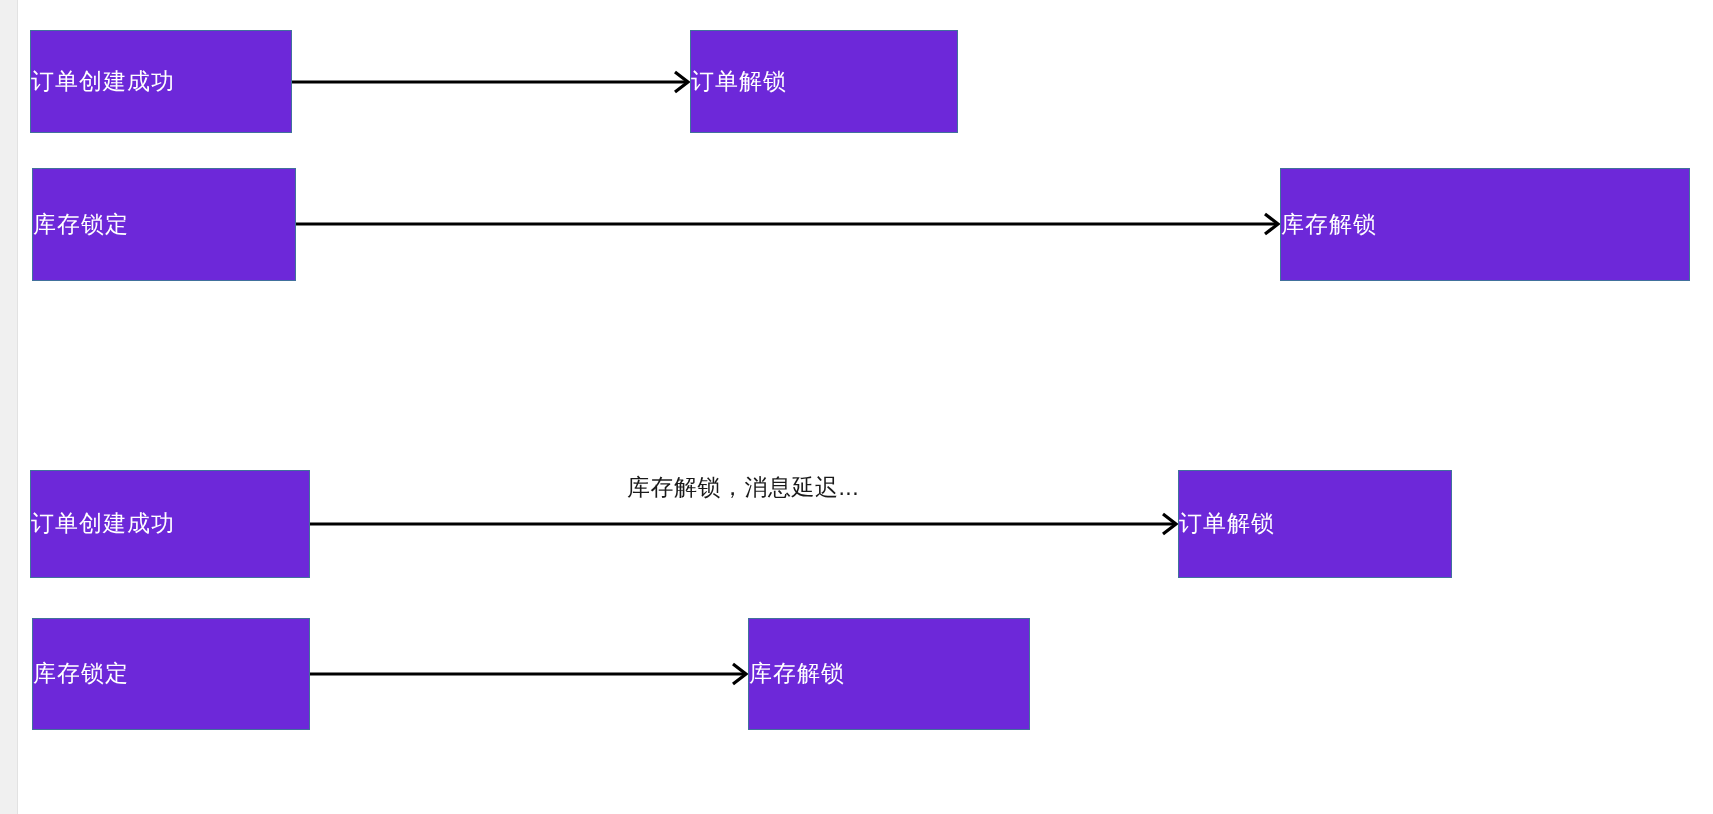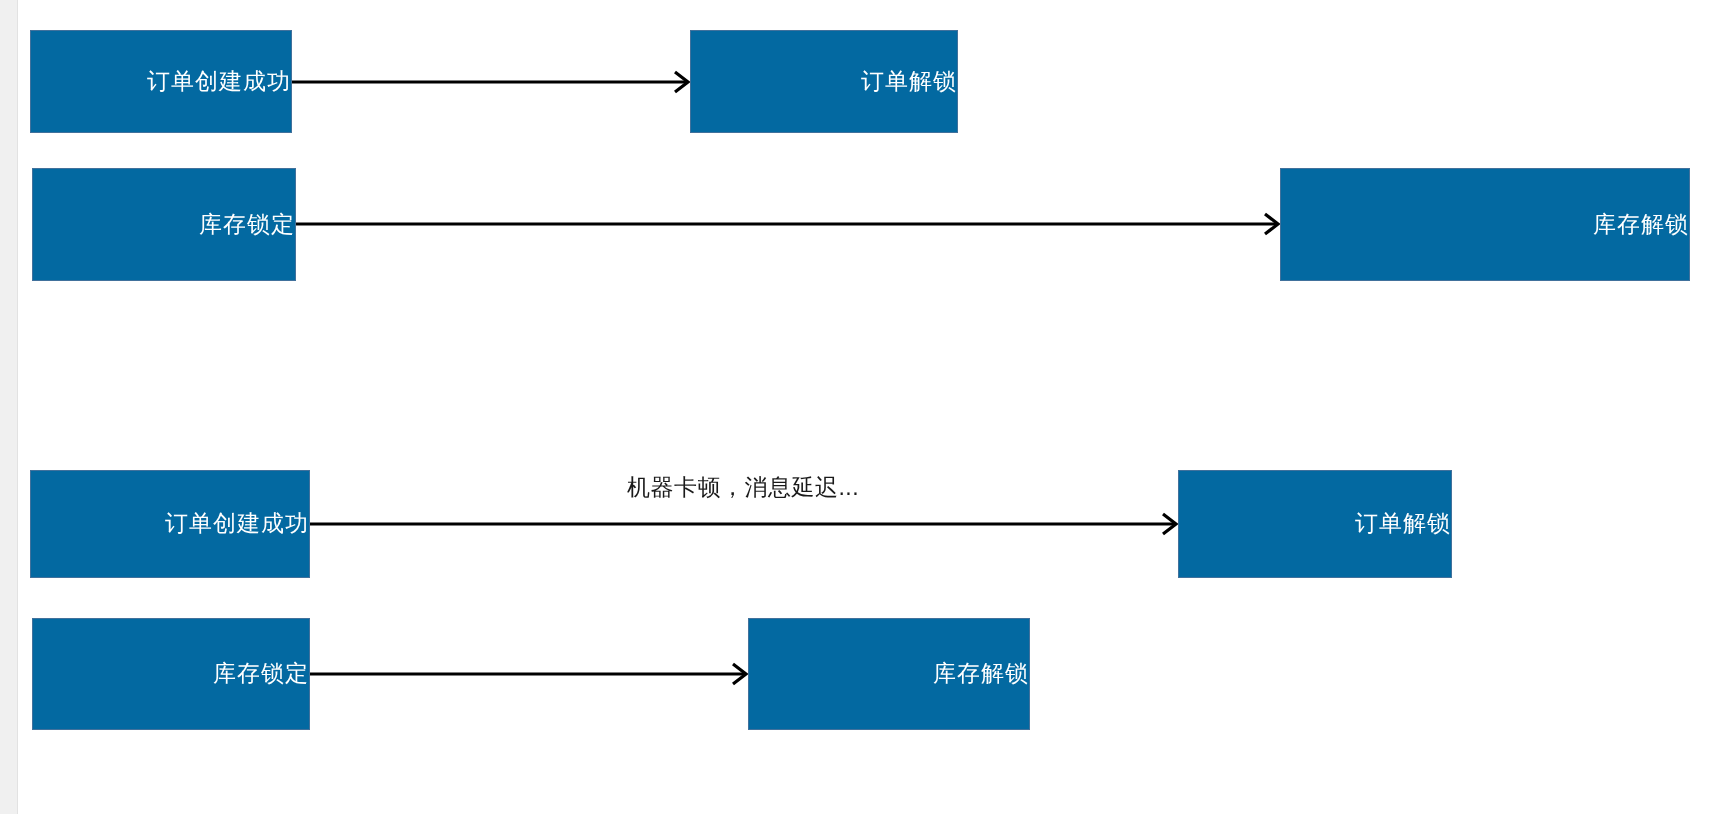--- a/index.html
+++ b/index.html
@@ -22,26 +22,26 @@
     left: 0;
     top: 0;
     width: 17px;
     height: 814px;
     background: #f0f0f0;
     border-right: 1px solid #e2e2e2;
   }
   .node {
     position: absolute;
     box-sizing: border-box;
-    background: #0369a1;
+    background: #6d28d9;
     border: 1px solid #41719c;
     color: #ffffff;
     display: flex;
     align-items: center;
-    justify-content: flex-end;
+    justify-content: flex-start;
     font-size: 23px;
     line-height: 1.2;
     letter-spacing: 1px;
     white-space: nowrap;
     user-select: none;
   }
   .edge-svg {
     position: absolute;
     left: 0;
     top: 0;
@@ -109,16 +109,16 @@
         <span>订单解锁</span>
       </div>
       <div class="node" style="left: 32px; top: 618px; width: 278px; height: 112px;">
         <span>库存锁定</span>
       </div>
       <div class="node" style="left: 748px; top: 618px; width: 282px; height: 112px;">
         <span>库存解锁</span>
       </div>
     </div>
   <div id="label-layer">
-      <div class="edge-label" style="left: 743px; top: 472px; transform: translateX(-50%);">机器卡顿，消息延迟...</div>
+      <div class="edge-label" style="left: 743px; top: 472px; transform: translateX(-50%);">库存解锁，消息延迟...</div>
     </div>
 
 </div>
 
 </body></html>

